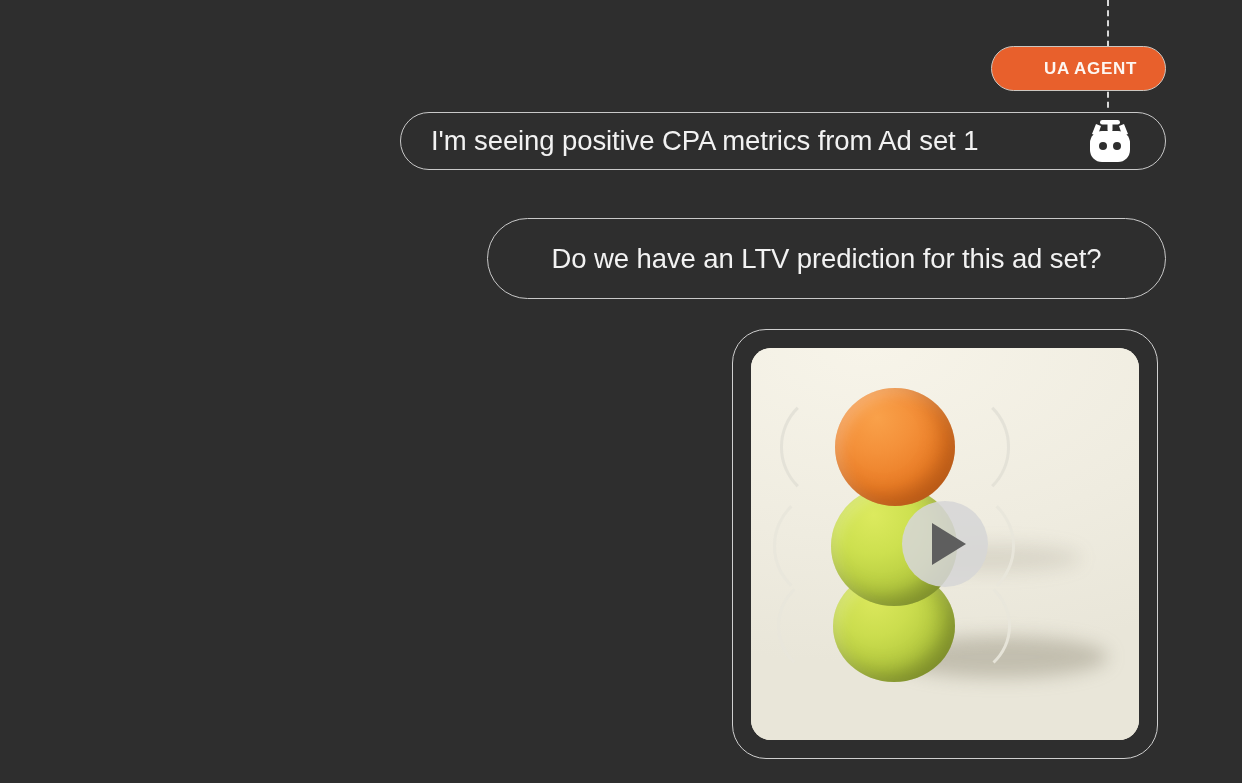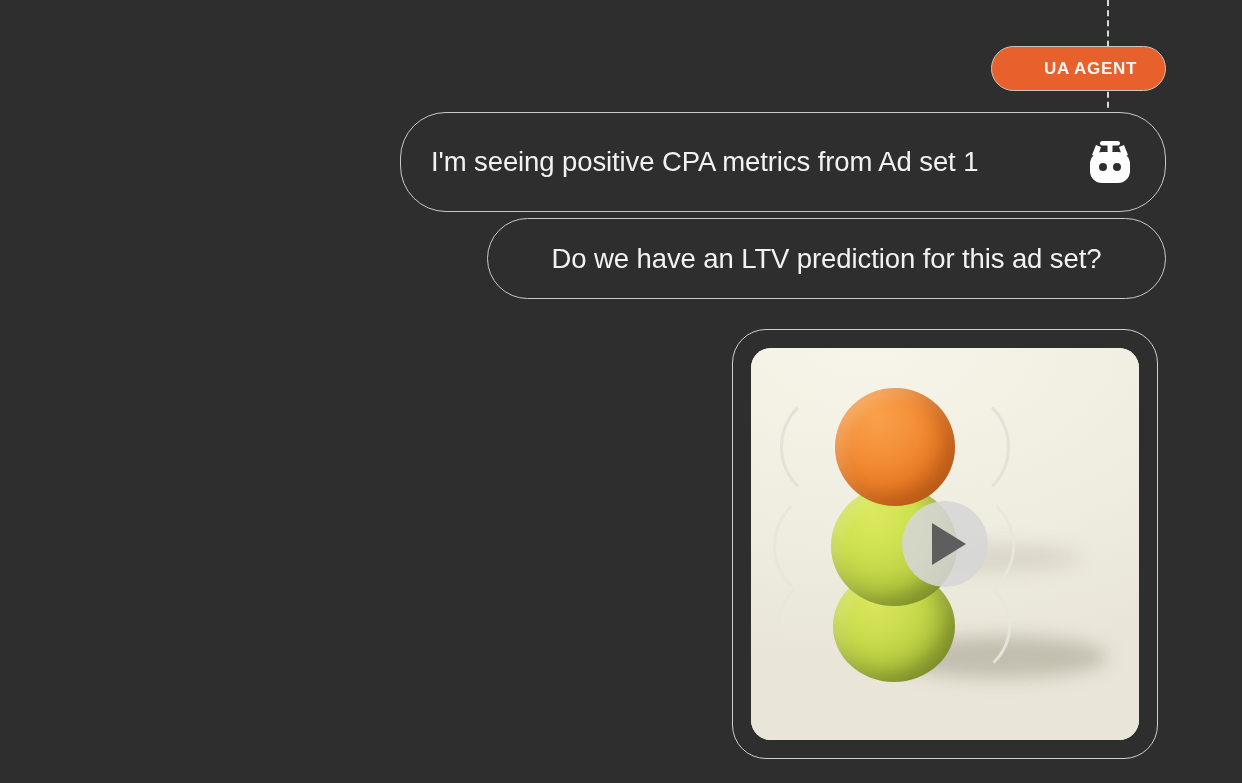--- a/index.html
+++ b/index.html
@@ -68,21 +68,21 @@
     font-weight:400;
     letter-spacing:-0.1px;
     white-space:nowrap;
     line-height:1;
   }
 
   #bubble-1 {
     left:400px;
     top:112px;
     width:766px;
-    height:100px;
+    height:58px;
     padding:0 28px 0 30px;
     justify-content:space-between;
   }
 
   #bubble-2 {
     left:487px;
     top:218px;
     width:679px;
     height:81px;
     padding:0 34px;

